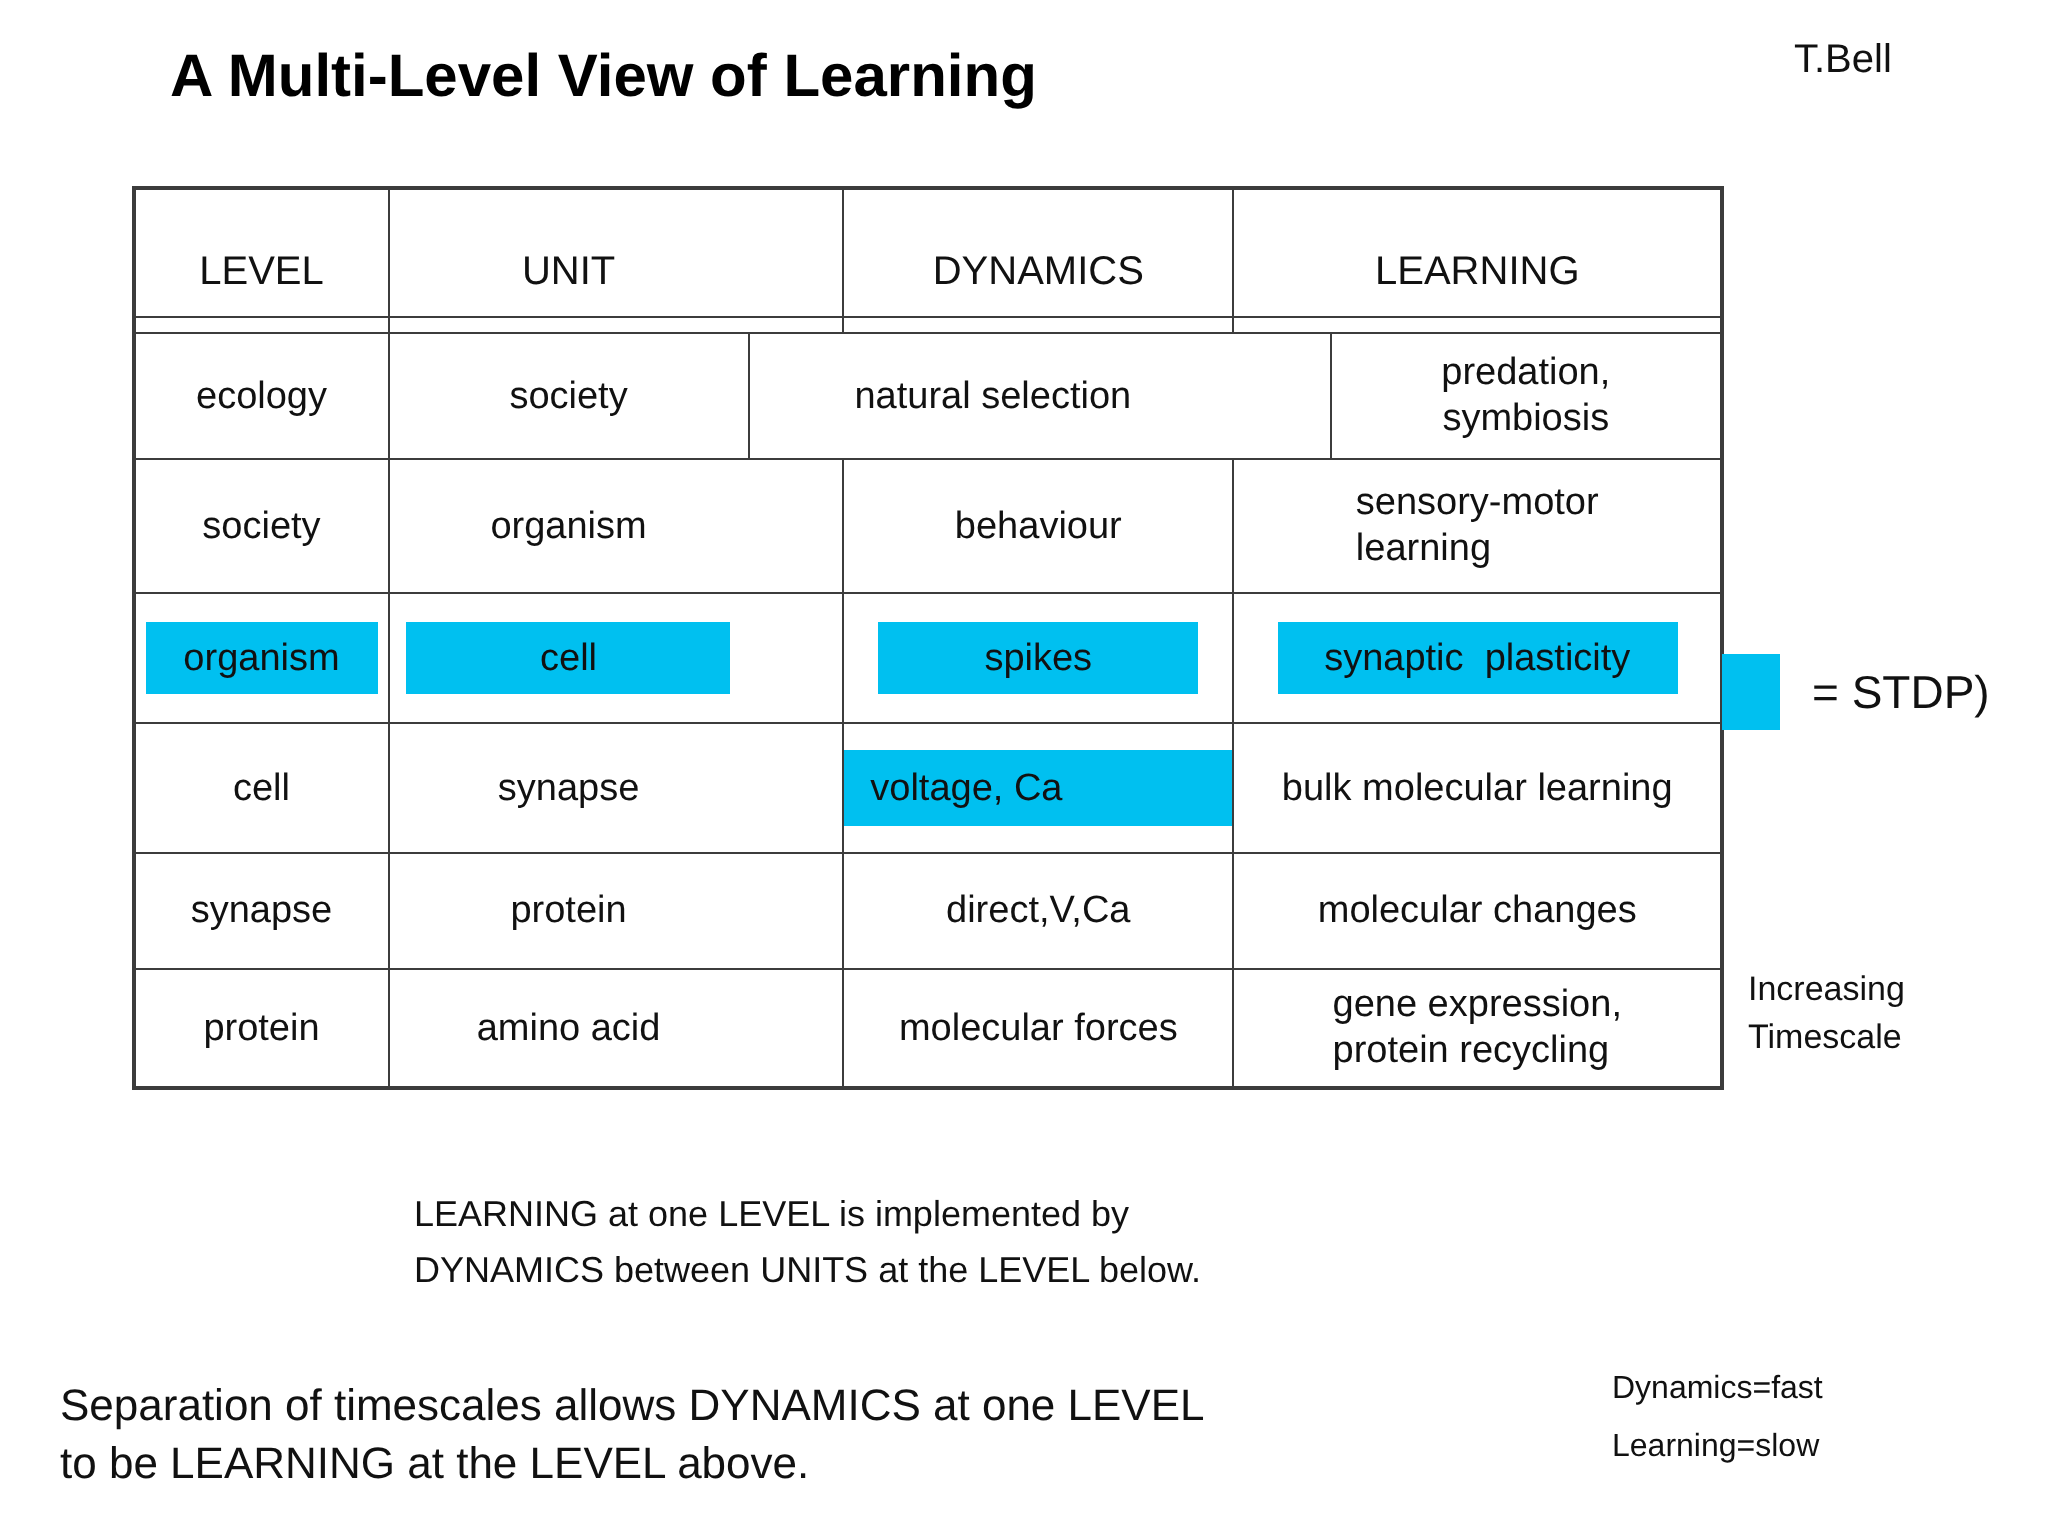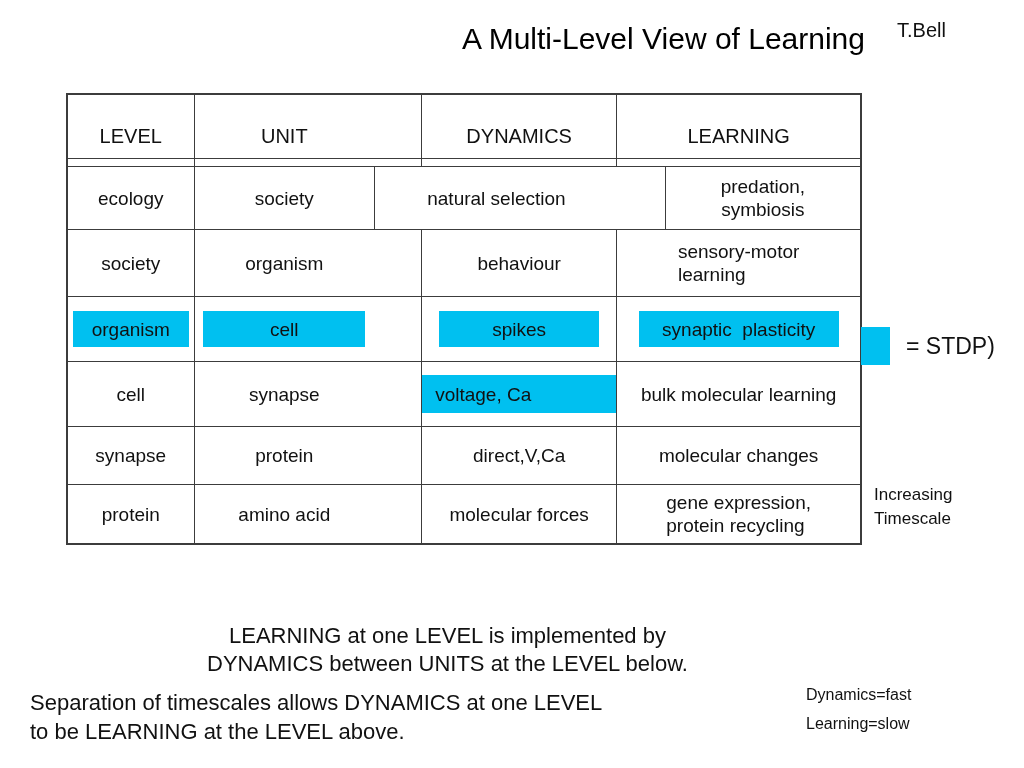--- a/index.html
+++ b/index.html
@@ -9,21 +9,21 @@
     position: relative;
     background: #ffffff;
     font-family: "Liberation Sans", sans-serif;
     color: #111111;
     overflow: hidden;
   }
   .pre { white-space: pre-line; }
 
   .title {
     position: absolute; left: 85px; top: 22px; width: 780px;
-    text-align: right; font-weight: normal; font-size: 30px; color: #000;
+    text-align: left; font-weight: bold; font-size: 30px; color: #000;
   }
   .author {
     position: absolute; left: 897px; top: 19px; font-size: 20px;
   }
 
   
   .ml-table {
     position: absolute; left: 66px; top: 93px; width: 796px;
     border: 2px solid #3c3c3c;
   }
@@ -65,22 +65,22 @@
     background: var(--hl);
   }
   .stdp-label {
     position: absolute; left: 906px; top: 333px; font-size: 23px;
   }
   .timescale {
     position: absolute; left: 874px; top: 483px;
     font-size: 17px; line-height: 24px;
   }
   .note-learning {
-    position: absolute; left: 207px; top: 622px;
-    font-size: 22px; line-height: 28px; text-align: center;
+    position: absolute; left: 207px; top: 593px;
+    font-size: 18px; line-height: 28px;
   }
   .note-separation {
     position: absolute; left: 30px; top: 688px;
     font-size: 22px; line-height: 29px;
   }
   .note-speed {
     position: absolute; left: 806px; top: 680px;
     font-size: 16px; line-height: 29px;
   }
 </style>

